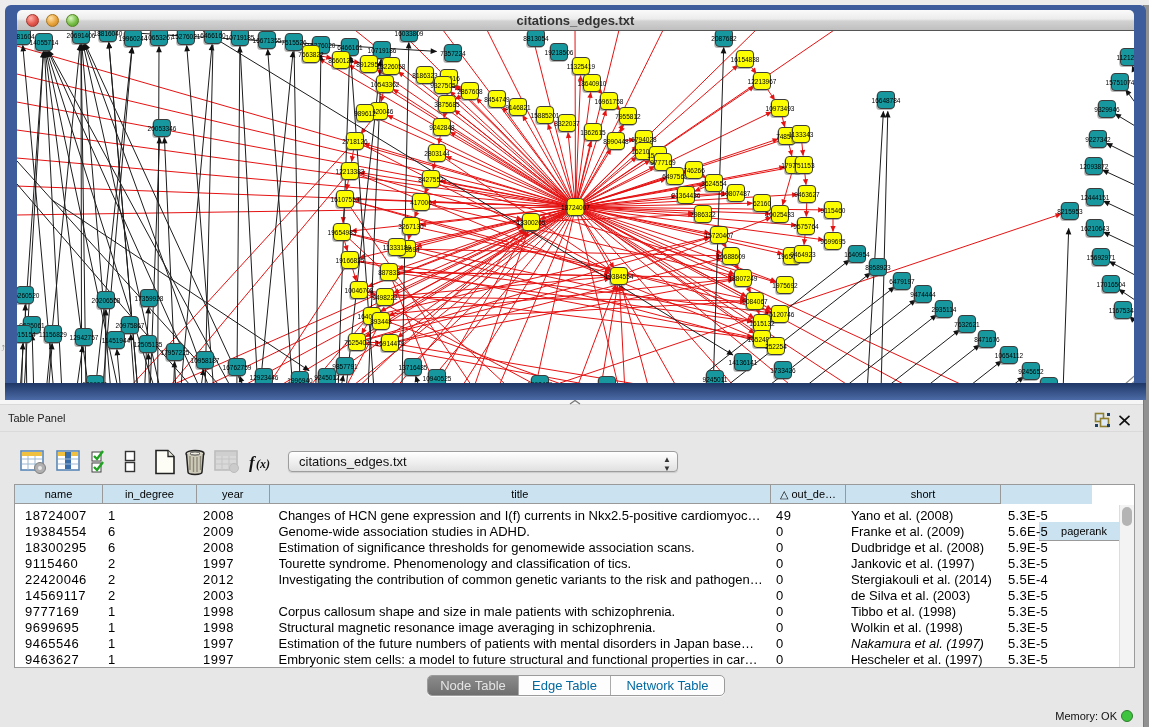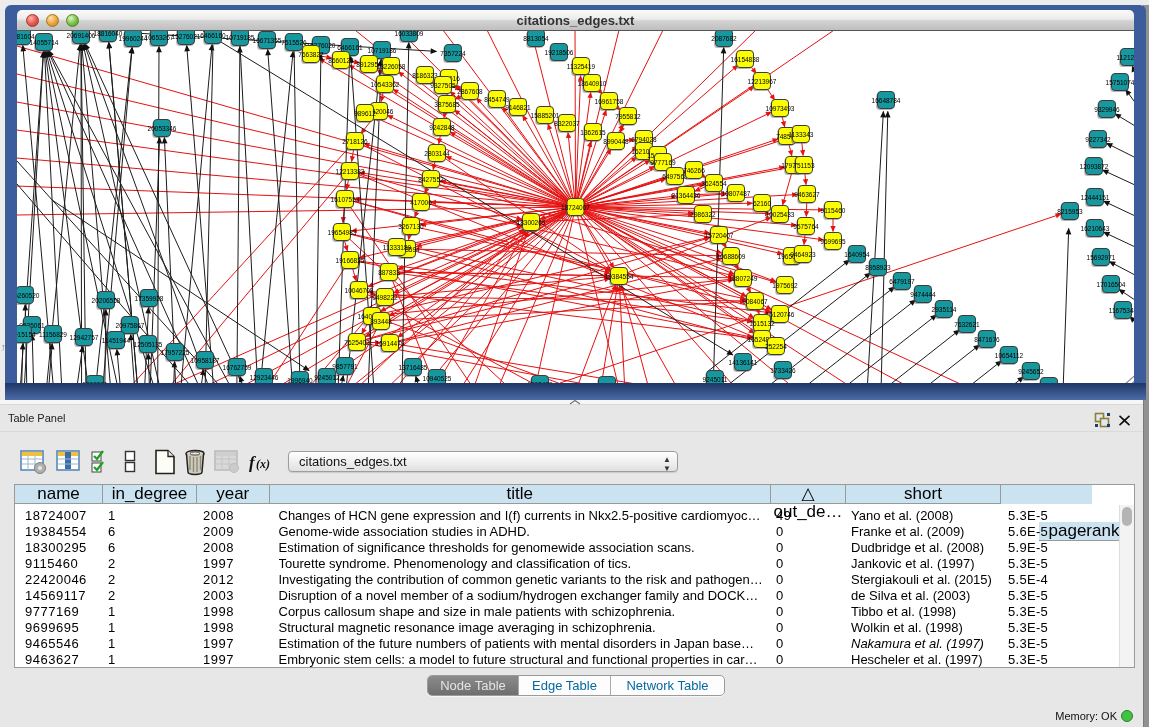--- a/index.html
+++ b/index.html
@@ -20,21 +20,21 @@
 #phead .txt { position:absolute; left:8px; top:6px; font-size:11px; color:#222; }
 #combo { position:absolute; left:288px; top:451px; width:390px; height:21px;
   background:linear-gradient(#ffffff,#ededed 60%, #e0e0e0); border:1px solid #9d9d9d; border-radius:4px;
   font-size:13px; line-height:19px; padding-left:10px; color:#111;
   box-shadow:0 1px 1px rgba(0,0,0,0.12); }
 #combo .ud { position:absolute; right:6px; top:0px; font-size:8px; color:#333; line-height:9px; letter-spacing:0;}
 .tblwrap { position:absolute; left:14px; top:484px; width:1121px; height:184px;
   background:#fff; border:1px solid #9a9a9a; }
 .thead { position:absolute; left:0; top:0; width:1077px; height:19px; background:#cbe3f1; }
 .th { position:absolute; top:0; height:19px; border-right:1px solid #999; border-bottom:1px solid #999;
-  text-align:center; font-size:17px; line-height:18px; color:#000; background:#cbe3f1;}
+  text-align:center; font-size:11px; line-height:18px; color:#000; background:#cbe3f1;}
 .tr { position:absolute; left:0; width:100%; height:16px; }
 .td { position:absolute; top:0; font-size:13px; line-height:16px; white-space:nowrap; color:#000;}
 #tabs { position:absolute; left:427px; top:675px; height:19px; border:1px solid #9b9b9b; border-radius:5px;
   background:#fdfdfd; display:flex; overflow:hidden; box-shadow:0 1px 0 rgba(255,255,255,0.7); box-sizing:content-box;}
 #tabs .seg { font-size:13px; color:#0369a1; line-height:19px; border-right:1px solid #aaa;
   text-align:center; box-sizing:border-box; }
 #tabs .seg.sel { background:linear-gradient(#8b8b8b,#6f6f6f); color:#e4e4e4; }
 #tabs .seg:last-child { border-right:none; }
 #mem { position:absolute; right:32px; top:710px; font-size:11px; color:#111; }
 #memdot { position:absolute; right:16px; top:710px; width:12px; height:12px; border-radius:50%;
@@ -928,28 +928,27 @@
       <div class="td" style="left:761px;letter-spacing:0.5px;max-width:68px;overflow:hidden;">0</div>
       <div class="td" style="left:836px;letter-spacing:0px;max-width:148px;overflow:hidden;">Jankovic et al. (1997)</div>
       <div class="td" style="left:993px;letter-spacing:0.3px;max-width:82px;overflow:hidden;">5.3E-5</div>
     </div>
     <div class="tr" style="top:87px;">
       <div class="td" style="left:10px;letter-spacing:0.5px;max-width:76px;overflow:hidden;">22420046</div>
       <div class="td" style="left:93px;letter-spacing:0.5px;max-width:87px;overflow:hidden;">2</div>
       <div class="td" style="left:188px;letter-spacing:0.5px;max-width:64.5px;overflow:hidden;">2012</div>
       <div class="td" style="left:263.5px;letter-spacing:0px;max-width:490.5px;overflow:hidden;">Investigating the contribution of common genetic variants to the risk and pathogen…</div>
       <div class="td" style="left:761px;letter-spacing:0.5px;max-width:68px;overflow:hidden;">0</div>
-      <div class="td" style="left:836px;letter-spacing:0px;max-width:148px;overflow:hidden;">Stergiakouli et al. (2015)</div>
+      <div class="td" style="left:836px;letter-spacing:0px;max-width:148px;overflow:hidden;">Stergiakouli et al. (2014)</div>
       <div class="td" style="left:993px;letter-spacing:0.3px;max-width:82px;overflow:hidden;">5.5E-4</div>
     </div>
     <div class="tr" style="top:103px;">
       <div class="td" style="left:10px;letter-spacing:0.5px;max-width:76px;overflow:hidden;">14569117</div>
       <div class="td" style="left:93px;letter-spacing:0.5px;max-width:87px;overflow:hidden;">2</div>
       <div class="td" style="left:188px;letter-spacing:0.5px;max-width:64.5px;overflow:hidden;">2003</div>
-      <div class="td" style="left:263.5px;letter-spacing:0px;max-width:490.5px;overflow:hidden;">Disruption of a novel member of a sodium/hydrogen exchanger family and DOCK…</div>
       <div class="td" style="left:761px;letter-spacing:0.5px;max-width:68px;overflow:hidden;">0</div>
       <div class="td" style="left:836px;letter-spacing:0px;max-width:148px;overflow:hidden;">de Silva et al. (2003)</div>
       <div class="td" style="left:993px;letter-spacing:0.3px;max-width:82px;overflow:hidden;">5.3E-5</div>
     </div>
     <div class="tr" style="top:119px;">
       <div class="td" style="left:10px;letter-spacing:0.5px;max-width:76px;overflow:hidden;">9777169</div>
       <div class="td" style="left:93px;letter-spacing:0.5px;max-width:87px;overflow:hidden;">1</div>
       <div class="td" style="left:188px;letter-spacing:0.5px;max-width:64.5px;overflow:hidden;">1998</div>
       <div class="td" style="left:263.5px;letter-spacing:0px;max-width:490.5px;overflow:hidden;">Corpus callosum shape and size in male patients with schizophrenia.</div>
       <div class="td" style="left:761px;letter-spacing:0.5px;max-width:68px;overflow:hidden;">0</div>

